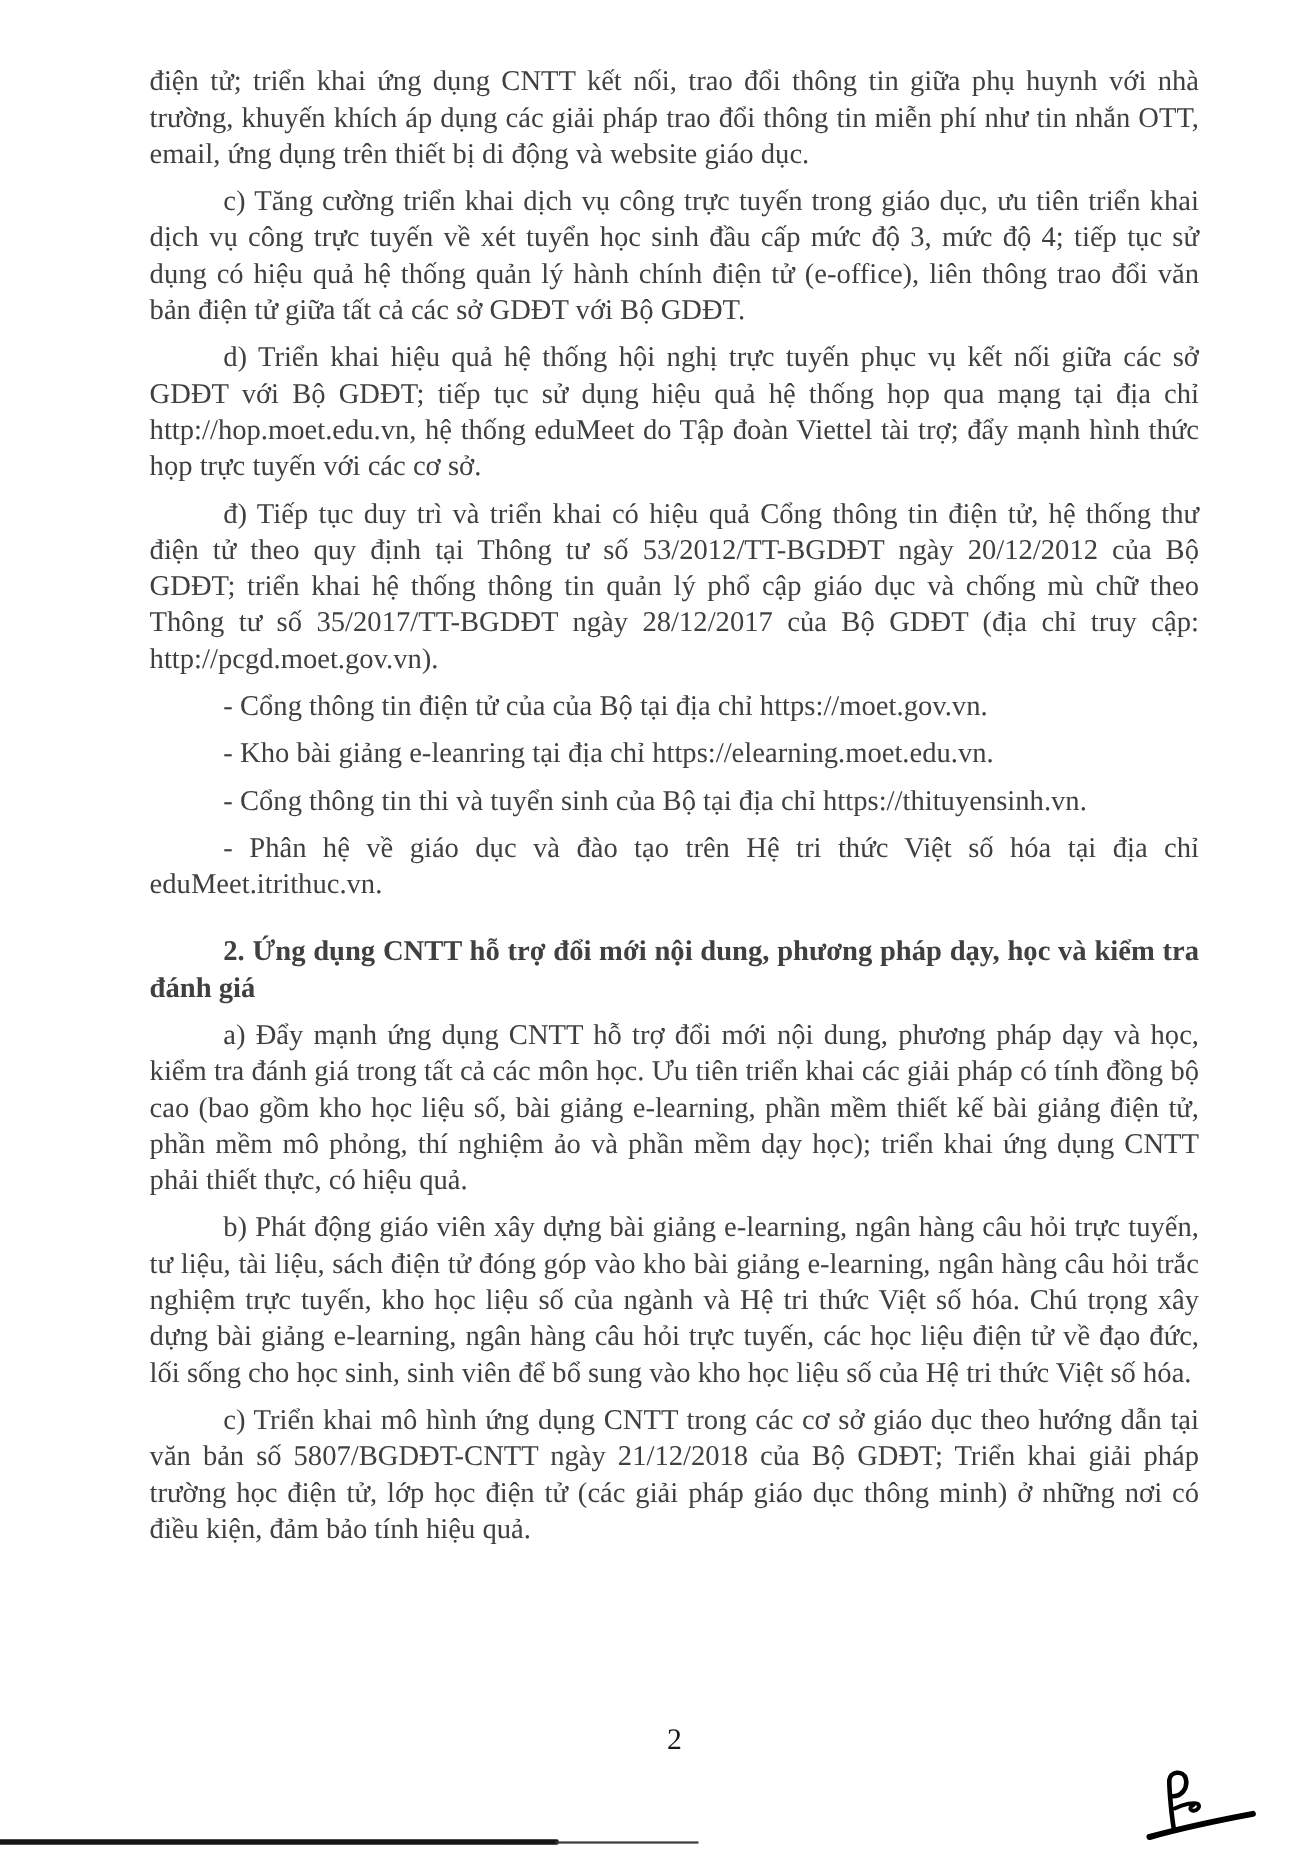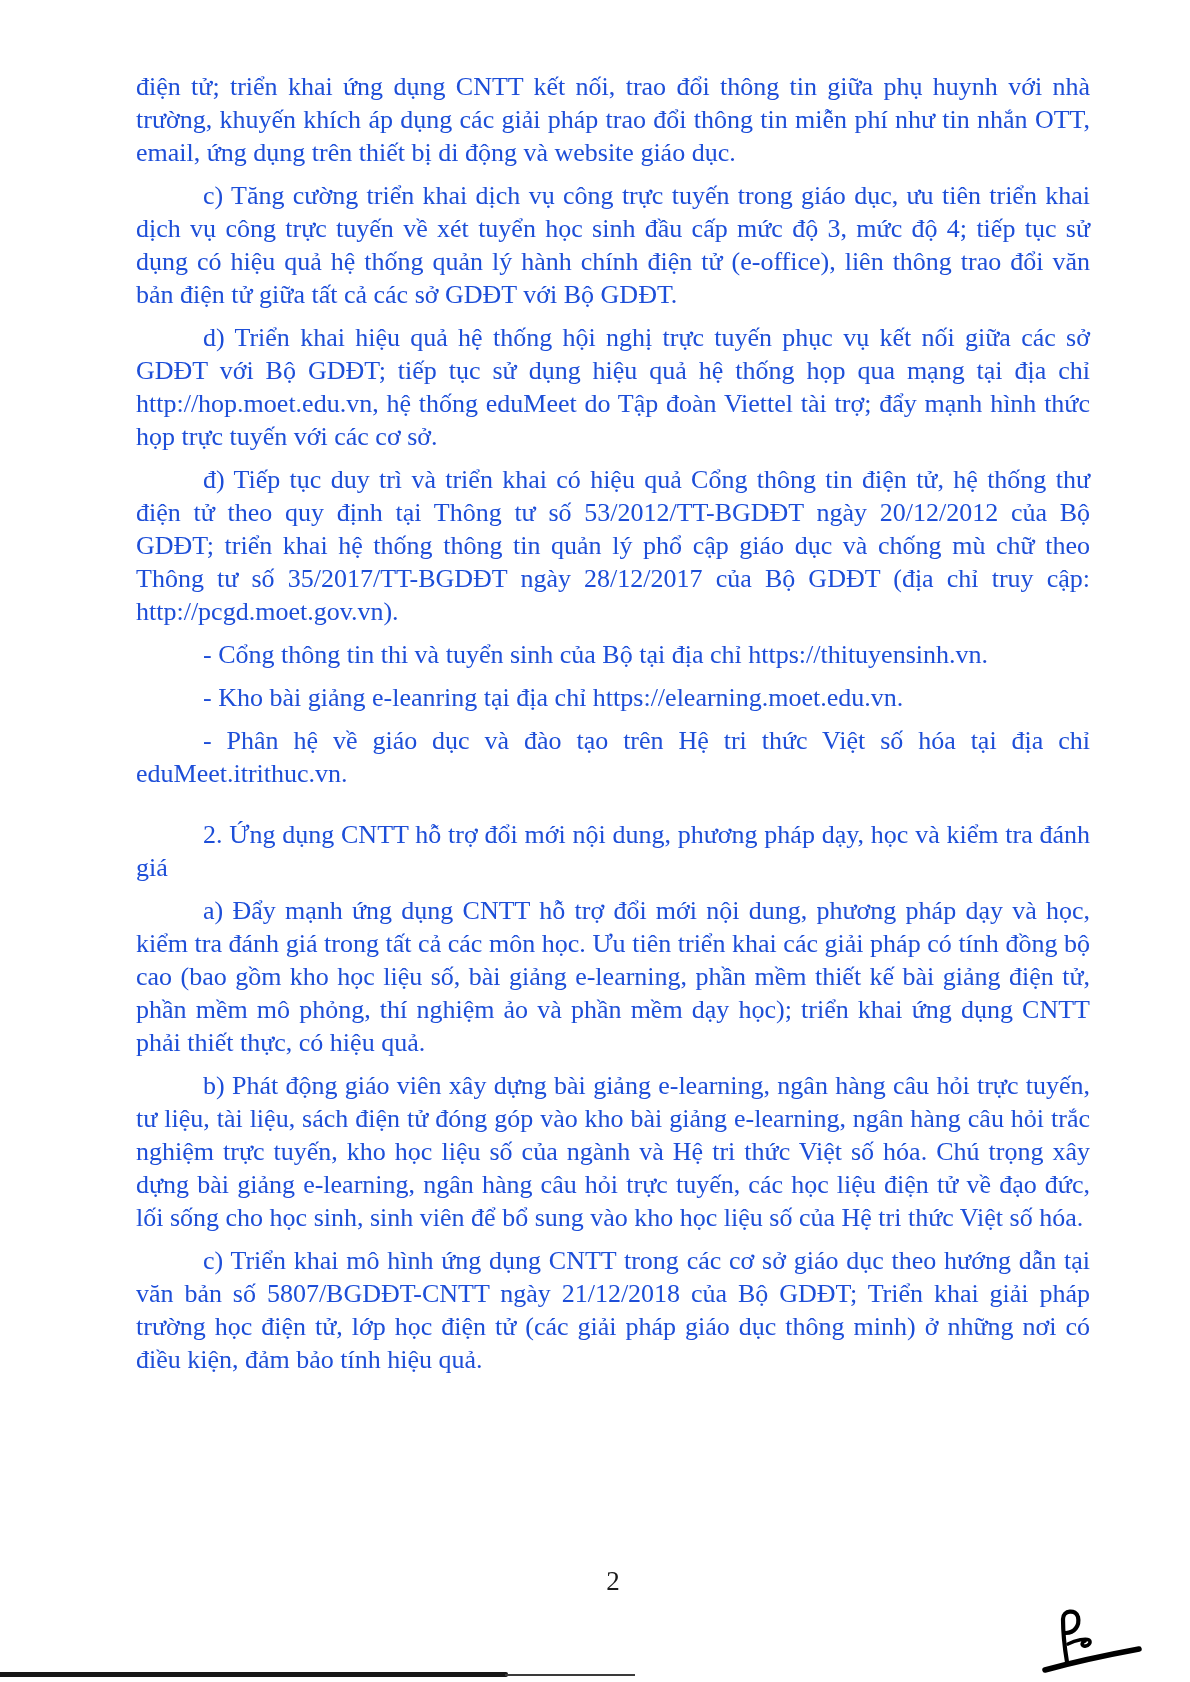--- a/index.html
+++ b/index.html
@@ -10,35 +10,35 @@
   }
   .sheet {
     position: relative;
     width: 1190px; height: 1682px;
     background: #ffffff;
     overflow: hidden;
     color: #161616;
   }
   .text-block {
     position: absolute;
-    left: 136px; top: 70px;
+    left: 136px; top: 57px;
     width: 954px;
     font-size: 26px;
     line-height: 33px;
     text-align: justify;
     text-justify: inter-word;
     hyphens: none;
-    color: #1d4ed8;
+    color: #404040;
   }
   .text-block p {
     margin: 0 0 10px 0;
     text-indent: 67px;
   }
   .text-block p.continuation { text-indent: 0; }
-  .text-block p.heading { font-weight: normal; margin-top: 28px; }
+  .text-block p.heading { font-weight: bold; margin-top: 28px; }
   .page-number {
     position: absolute;
     left: 136px; top: 1566px;
     width: 954px;
     text-align: center;
     font-size: 27px;
     color: #1a1a1a;
   }
   .signature {
     position: absolute;
@@ -62,22 +62,23 @@
 </head>
 <body>
 
 <div class="sheet">
 
   <div class="text-block">
     <p class="continuation">điện tử; triển khai ứng dụng CNTT kết nối, trao đổi thông tin giữa phụ huynh với nhà trường, khuyến khích áp dụng các giải pháp trao đổi thông tin miễn phí như tin nhắn OTT, email, ứng dụng trên thiết bị di động và website giáo dục.</p>
     <p class="body">c) Tăng cường triển khai dịch vụ công trực tuyến trong giáo dục, ưu tiên triển khai dịch vụ công trực tuyến về xét tuyển học sinh đầu cấp mức độ 3, mức độ 4; tiếp tục sử dụng có hiệu quả hệ thống quản lý hành chính điện tử (e-office), liên thông trao đổi văn bản điện tử giữa tất cả các sở GDĐT với Bộ GDĐT.</p>
     <p class="body">d) Triển khai hiệu quả hệ thống hội nghị trực tuyến phục vụ kết nối giữa các sở GDĐT với Bộ GDĐT; tiếp tục sử dụng hiệu quả hệ thống họp qua mạng tại địa chỉ http://hop.moet.edu.vn, hệ thống eduMeet do Tập đoàn Viettel tài trợ; đẩy mạnh hình thức họp trực tuyến với các cơ sở.</p>
     <p class="body">đ) Tiếp tục duy trì và triển khai có hiệu quả Cổng thông tin điện tử, hệ thống thư điện tử theo quy định tại Thông tư số 53/2012/TT-BGDĐT ngày 20/12/2012 của Bộ GDĐT; triển khai hệ thống thông tin quản lý phổ cập giáo dục và chống mù chữ theo Thông tư số 35/2017/TT-BGDĐT ngày 28/12/2017 của Bộ GDĐT (địa chỉ truy cập: http://pcgd.moet.gov.vn).</p>
+    <p class="bullet">- Cổng thông tin điện tử của của Bộ tại địa chỉ https://moet.gov.vn.</p>
+    <p class="bullet">- Kho bài giảng e-leanring tại địa chỉ https://elearning.moet.edu.vn.</p>
     <p class="bullet">- Cổng thông tin thi và tuyển sinh của Bộ tại địa chỉ https://thituyensinh.vn.</p>
-    <p class="bullet">- Kho bài giảng e-leanring tại địa chỉ https://elearning.moet.edu.vn.</p>
     <p class="bullet">- Phân hệ về giáo dục và đào tạo trên Hệ tri thức Việt số hóa tại địa chỉ eduMeet.itrithuc.vn.</p>
     <p class="heading">2. Ứng dụng CNTT hỗ trợ đổi mới nội dung, phương pháp dạy, học và kiểm tra đánh giá</p>
     <p class="body">a) Đẩy mạnh ứng dụng CNTT hỗ trợ đổi mới nội dung, phương pháp dạy và học, kiểm tra đánh giá trong tất cả các môn học. Ưu tiên triển khai các giải pháp có tính đồng bộ cao (bao gồm kho học liệu số, bài giảng e-learning, phần mềm thiết kế bài giảng điện tử, phần mềm mô phỏng, thí nghiệm ảo và phần mềm dạy học); triển khai ứng dụng CNTT phải thiết thực, có hiệu quả.</p>
     <p class="body">b) Phát động giáo viên xây dựng bài giảng e-learning, ngân hàng câu hỏi trực tuyến, tư liệu, tài liệu, sách điện tử đóng góp vào kho bài giảng e-learning, ngân hàng câu hỏi trắc nghiệm trực tuyến, kho học liệu số của ngành và Hệ tri thức Việt số hóa. Chú trọng xây dựng bài giảng e-learning, ngân hàng câu hỏi trực tuyến, các học liệu điện tử về đạo đức, lối sống cho học sinh, sinh viên để bổ sung vào kho học liệu số của Hệ tri thức Việt số hóa.</p>
     <p class="body">c) Triển khai mô hình ứng dụng CNTT trong các cơ sở giáo dục theo hướng dẫn tại văn bản số 5807/BGDĐT-CNTT ngày 21/12/2018 của Bộ GDĐT; Triển khai giải pháp trường học điện tử, lớp học điện tử (các giải pháp giáo dục thông minh) ở những nơi có điều kiện, đảm bảo tính hiệu quả.</p>
   </div>
 
   <div class="page-number">2</div>
 
   <svg class="signature" viewBox="0 0 112 72" xmlns="http://www.w3.org/2000/svg">

